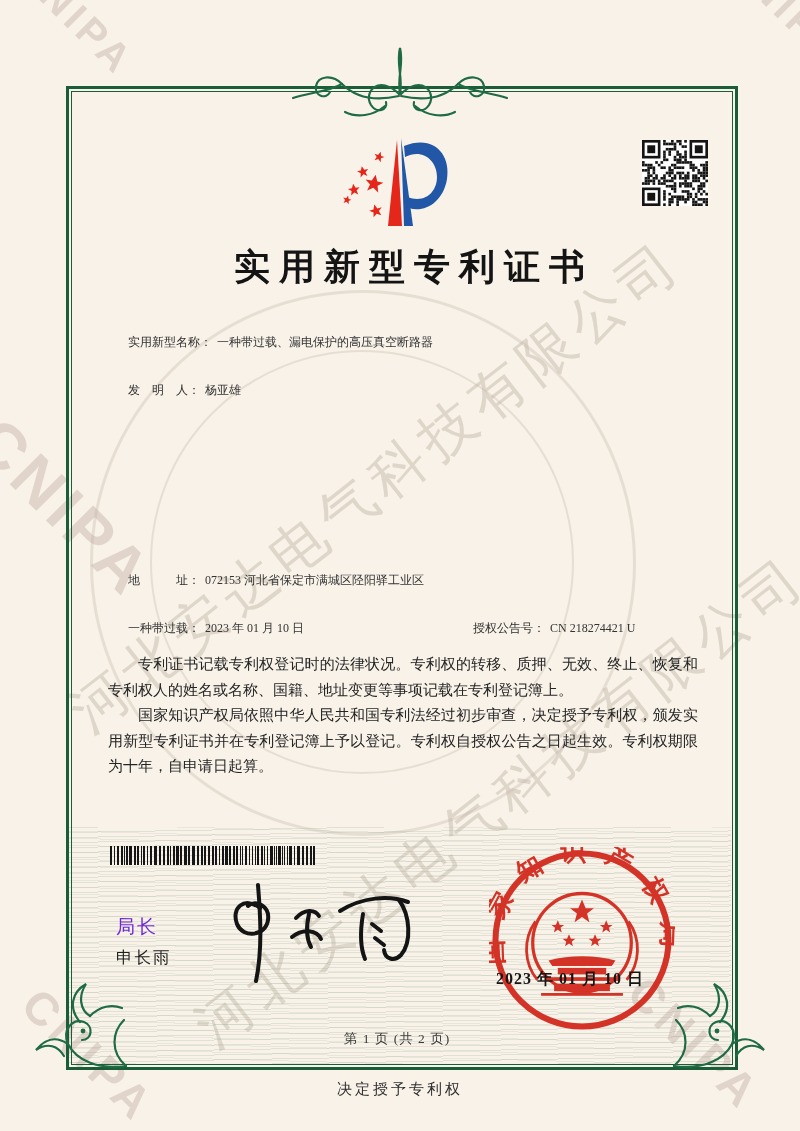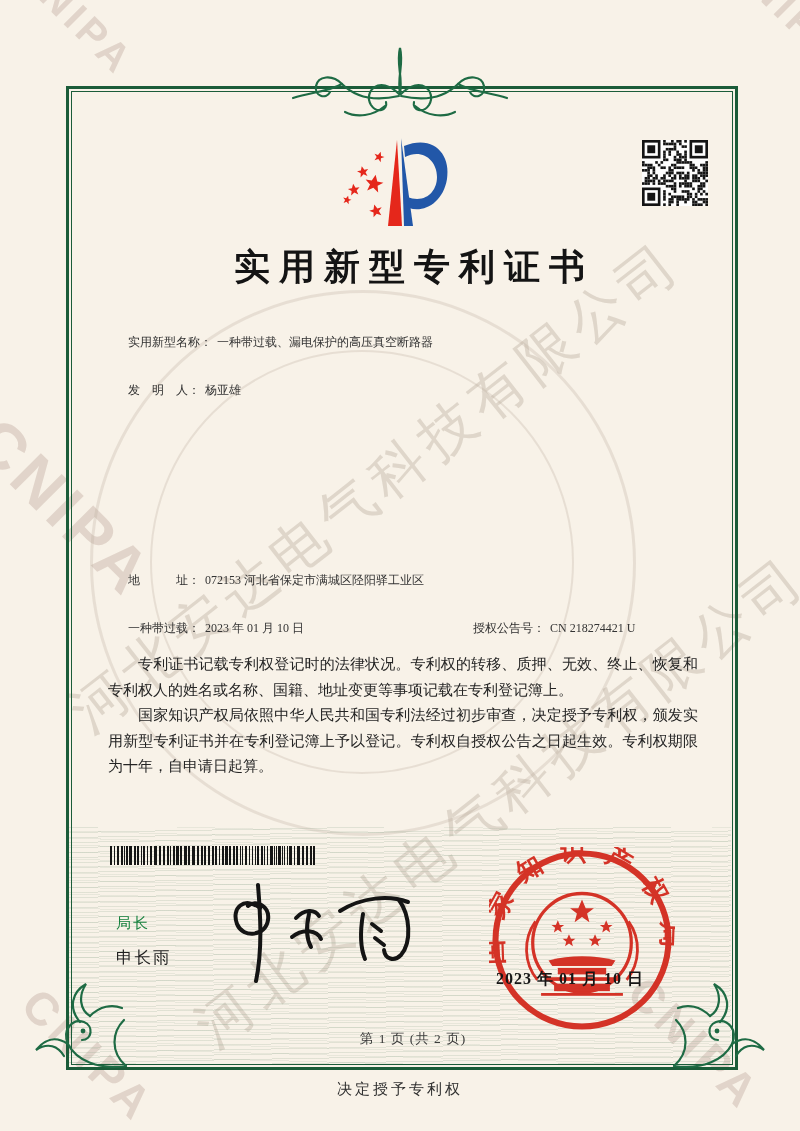--- a/index.html
+++ b/index.html
@@ -28,29 +28,29 @@
   .qr{position:absolute;left:642px;top:140px;width:66px;height:66px;z-index:4;}
   .title{position:absolute;top:243px;left:14px;width:100%;text-align:center;font-size:36px;font-weight:700;
          letter-spacing:9px;color:#141414;z-index:4;}
   .row{position:absolute;left:128px;font-size:12px;color:#2f2f2f;white-space:nowrap;z-index:4;}
   .row .val{margin-left:5px;color:#333;}
   .pair2{position:absolute;left:345px;top:0;}
   .paras{position:absolute;left:108px;top:652px;width:590px;z-index:4;}
   .paras p{margin:0;text-indent:2em;font-size:15px;line-height:25.5px;text-align:justify;color:#242424;}
   .barcode{position:absolute;left:110px;top:846px;width:208px;height:19px;z-index:4;}
   .barcode div{position:absolute;top:0;bottom:0;background:#161616;}
-  .sig-title{position:absolute;left:116px;top:914px;font-size:15px;color:#15803d;z-index:4;
+  .sig-title{position:absolute;left:116px;top:914px;font-size:19px;color:#6d28d9;z-index:4;
              font-family:"Liberation Sans",sans-serif;letter-spacing:2px;}
   .sig-name{position:absolute;left:116px;top:947px;font-size:16.5px;color:#1f1f1f;z-index:4;
              font-family:"Liberation Sans",sans-serif;letter-spacing:2px;}
   .sign-svg{position:absolute;left:222px;top:880px;z-index:4;}
   .seal{position:absolute;left:489px;top:847px;z-index:5;opacity:.95;}
   .seal-date{position:absolute;left:496px;top:969px;font-size:16px;font-weight:700;letter-spacing:1px;
              color:#161616;z-index:6;white-space:nowrap;}
-  .page-info{position:absolute;left:80px;top:1030px;width:666px;text-align:center;font-size:13.5px;
+  .page-info{position:absolute;left:64px;top:1030px;width:666px;text-align:center;font-size:13.5px;
              color:#3c3c3c;letter-spacing:1px;z-index:4;}
   .note{position:absolute;left:0;top:1080px;width:100%;text-align:center;font-size:15px;letter-spacing:3px;
         color:#2f2f2f;z-index:4;}
 </style>
 </head>
 <body>
 
 <div class="page">
 
   <span class="wm" style="left:2px;top:-6px;font-size:40px;">CNIPA</span>

